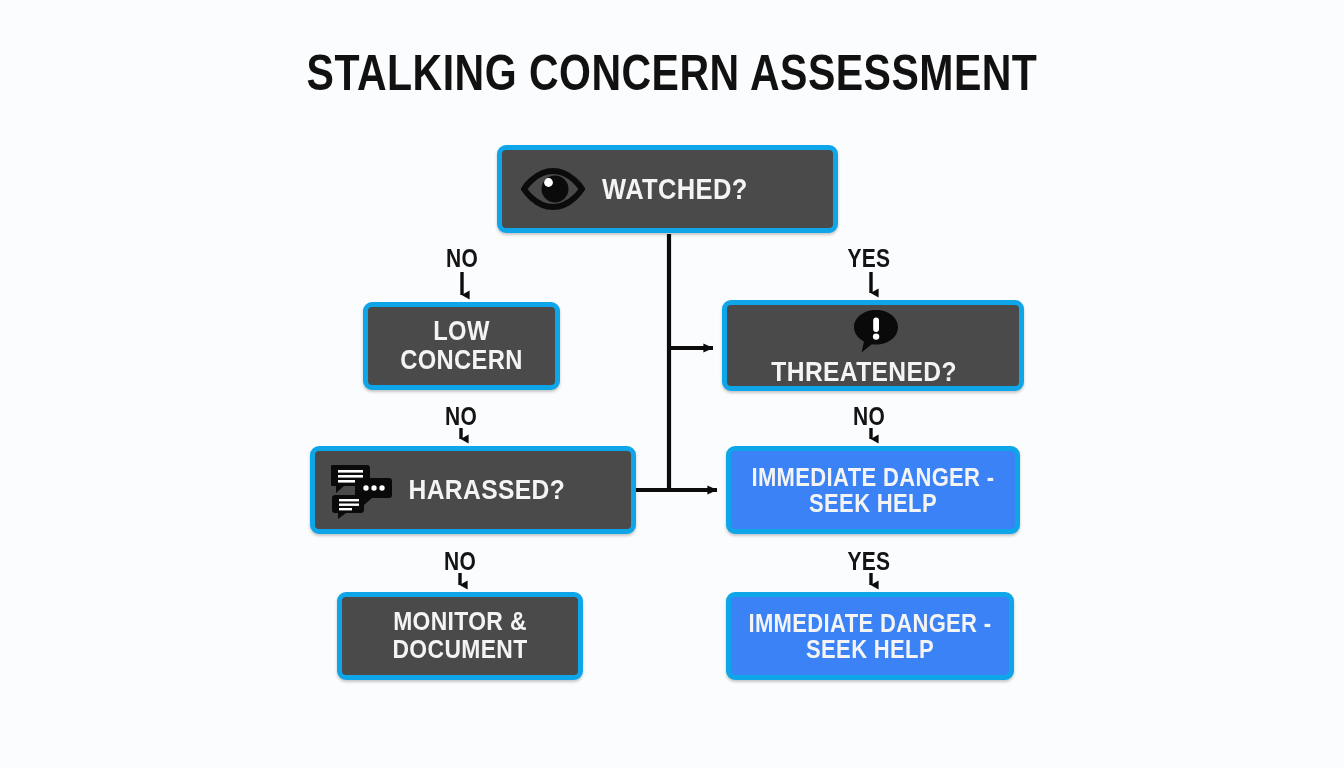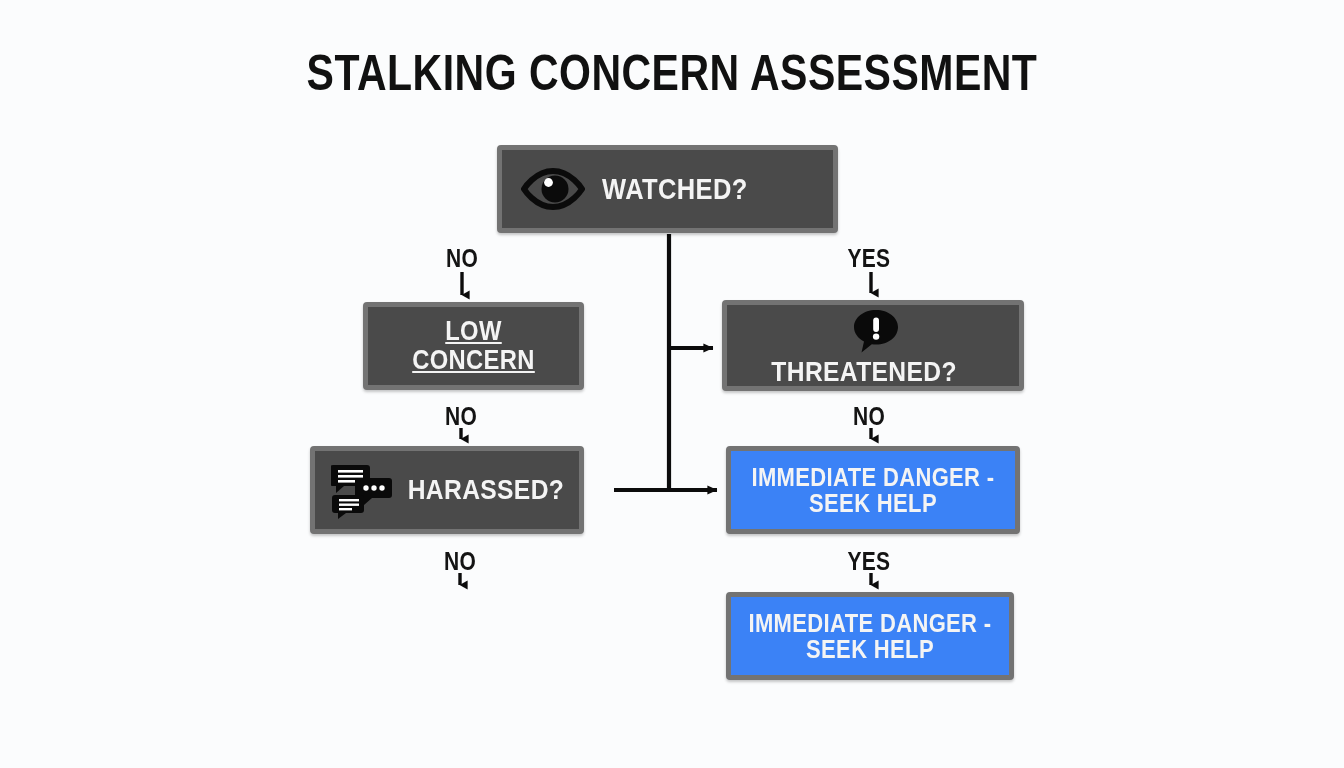--- a/index.html
+++ b/index.html
@@ -43,22 +43,22 @@
     top: 0;
     width: 1344px;
     height: 768px;
     pointer-events: none;
   }
 
   
   .node {
     position: absolute;
     box-sizing: border-box;
-    border: 5px solid #737373;
-    border-radius: 4px;
+    border: 5px solid #0ea5e9;
+    border-radius: 9px;
     display: flex;
     align-items: center;
     color: #f4f4f4;
     font-family: "Liberation Sans Narrow", "Liberation Sans", "DejaVu Sans", sans-serif;
     font-weight: 700;
     letter-spacing: 0.4px;
     box-shadow: 0 2px 3px rgba(0,0,0,0.22);
   }
   .node.gray  { background: #4a4a4a; }
   .node.black { background: #3b82f6; }
@@ -155,38 +155,38 @@
     <span class="icon-slot" style="width:70px;">
       <svg width="64" height="42" viewBox="0 0 64 42" xmlns="http://www.w3.org/2000/svg">
         <path d="M32 3 C14 3 3 21 3 21 C3 21 14 39 32 39 C50 39 61 21 61 21 C61 21 50 3 32 3 Z" fill="none" stroke="#0b0b0b" stroke-width="6"></path>
         <circle cx="34" cy="21" r="13.5" fill="#0b0b0b"></circle>
         <circle cx="27.5" cy="14.5" r="4.4" fill="#ffffff"></circle>
       </svg>
     </span>
     <span class="label" style="font-size:29px; padding-right:46px;">WATCHED?</span>
   </div>
 
-  <div class="node gray" style="left:363px; top:302px; width:221px; height:88px; font-size:27px;text-decoration:underline;">
+  <div class="node gray" style="left:363px; top:302px; width:197px; height:88px; font-size:27px;">
     <span class="label">LOW
 CONCERN</span>
   </div>
 
   <div class="node gray has-icon" style="left:722px; top:300px; width:302px; height:91px; padding:0 10px 0 16px; font-size:28px;flex-direction:column;">
     <span class="icon-slot" style="width:58px;">
       <svg width="52" height="52" viewBox="0 0 52 52" xmlns="http://www.w3.org/2000/svg">
         <path d="M26 5 C13.5 5 4 12.6 4 22 C4 28.1 8 33.4 14 36.4 L11.5 47.5 L21.8 39.2
                  C23.2 39.4 24.6 39.5 26 39.5 C38.5 39.5 48 31.9 48 22 C48 12.6 38.5 5 26 5 Z" fill="#0a0a0a"></path>
         <rect x="23.2" y="12.5" width="5.8" height="14.5" rx="2.9" fill="#ffffff"></rect>
         <circle cx="26.1" cy="31.6" r="3.2" fill="#ffffff"></circle>
       </svg>
     </span>
     <span class="label" style="font-size:28px; padding-right:28px;">THREATENED?</span>
   </div>
 
-  <div class="node gray has-icon" style="left:310px; top:446px; width:274px; height:88px; padding:0 10px 0 14px; font-size:28px;">
+  <div class="node gray has-icon" style="left:310px; top:446px; width:326px; height:88px; padding:0 10px 0 14px; font-size:28px;">
     <span class="icon-slot" style="width:66px;">
       <svg width="62" height="60" viewBox="0 0 62 60" xmlns="http://www.w3.org/2000/svg">
 
         <path d="M2 5 h34 a3 3 0 0 1 3 3 v15 a3 3 0 0 1 -3 3 h-23 l-8 7 v-7 h-3 a3 3 0 0 1 -3 -3 v-15 a3 3 0 0 1 3 -3 z" fill="#0a0a0a"></path>
         <rect x="7" y="10" width="25" height="2.6" fill="#ffffff"></rect>
         <rect x="7" y="15" width="25" height="2.6" fill="#ffffff"></rect>
         <rect x="7" y="20" width="17" height="2.6" fill="#ffffff"></rect>
 
         <path d="M27 18 h31 a3 3 0 0 1 3 3 v14 a3 3 0 0 1 -3 3 h-17 l-8 7 v-7 h-6 a3 3 0 0 1 -3 -3 v-14 a3 3 0 0 1 3 -3 z" fill="#0a0a0a"></path>
         <circle cx="35" cy="28" r="2.7" fill="#ffffff"></circle>
@@ -200,19 +200,23 @@
       </svg>
     </span>
     <span class="label" style="font-size:28px; padding-right:34px;">HARASSED?</span>
   </div>
 
   <div class="node black" style="left:726px; top:446px; width:294px; height:88px; font-size:25px;">
     <span class="label">IMMEDIATE DANGER -
 SEEK HELP</span>
   </div>
 
+  <div class="node gray" style="left:337px; top:592px; width:246px; height:88px; font-size:26px;">
+    <span class="label">MONITOR &amp;
+DOCUMENT</span>
+  </div>
 
   <div class="node black" style="left:726px; top:592px; width:288px; height:88px; font-size:25px;">
     <span class="label">IMMEDIATE DANGER -
 SEEK HELP</span>
   </div>
 
 </div>
 
 </body></html>

